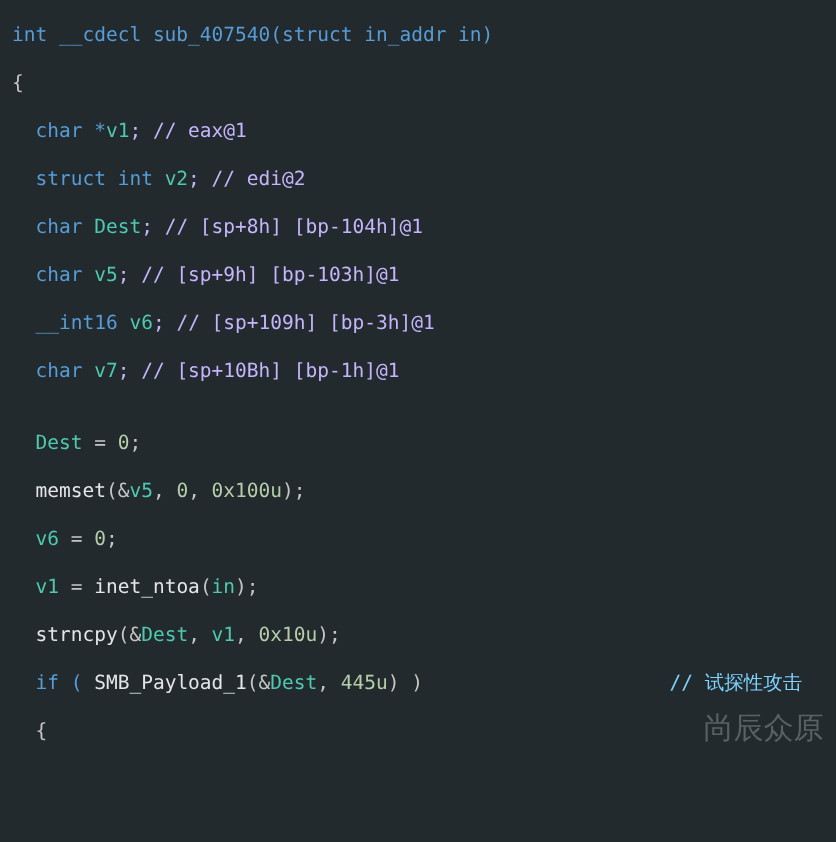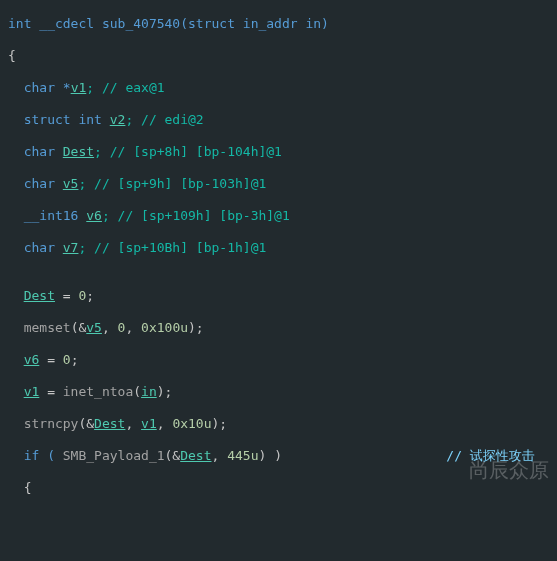--- a/index.html
+++ b/index.html
@@ -1,26 +1,26 @@
 <!DOCTYPE html>
 <html><head>
 <meta charset="utf-8">
 <style>
   html,body{margin:0;padding:0;background:#222a2e;color:#c5c5c5;font-family:Consolas,Monaco,monospace;font-size:13px;line-height:16px;}
   .code{white-space:pre;padding:0 8px 8px 8px;width:557px;box-sizing:border-box;}
   .ln{display:block;}
   .kw{color:#569cd6;}
   .ty{color:#569cd6;}
-  .var{color:#4ec9b0;text-decoration:underline;}
-  .cmt{color:#14b8a6;}
+  .var{color:#4ec9b0;}
+  .cmt{color:#c4b5fd;}
   .cmt2{color:#7dd3fc;}
-  .fn{color:#a3a3a3;}
+  .fn{color:#e5e5e5;}
   .num{color:#b5cea8;}
   .p{color:#c5c5c5;}
-  .watermark{position:absolute;right:8px;bottom:22px;color:rgba(255,255,255,0.25);font-size:20px;font-family:sans-serif;pointer-events:none;margin-top:12px;}
+  .watermark{position:absolute;right:8px;bottom:6px;color:rgba(255,255,255,0.25);font-size:20px;font-family:sans-serif;pointer-events:none;margin-top:12px;}
   .wrap{position:relative;width:557px;height:500px;overflow:hidden;background:#222a2e;}
 </style>
 </head>
 <body>
 
 <div class="wrap">
 <div class="code">
 <span class="ln"><span class="ty">int __cdecl sub_407540(struct in_addr in)</span></span>
 <span class="ln"><span class="p">{</span></span>
 <span class="ln"><span class="ty">  char *</span><span class="var">v1</span><span class="cmt">; // eax@1</span></span>

